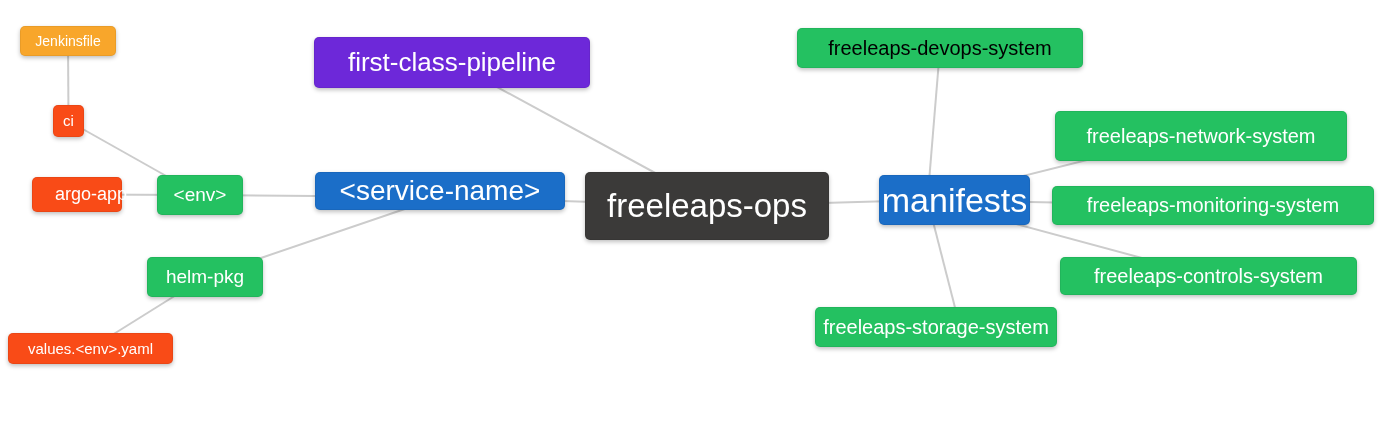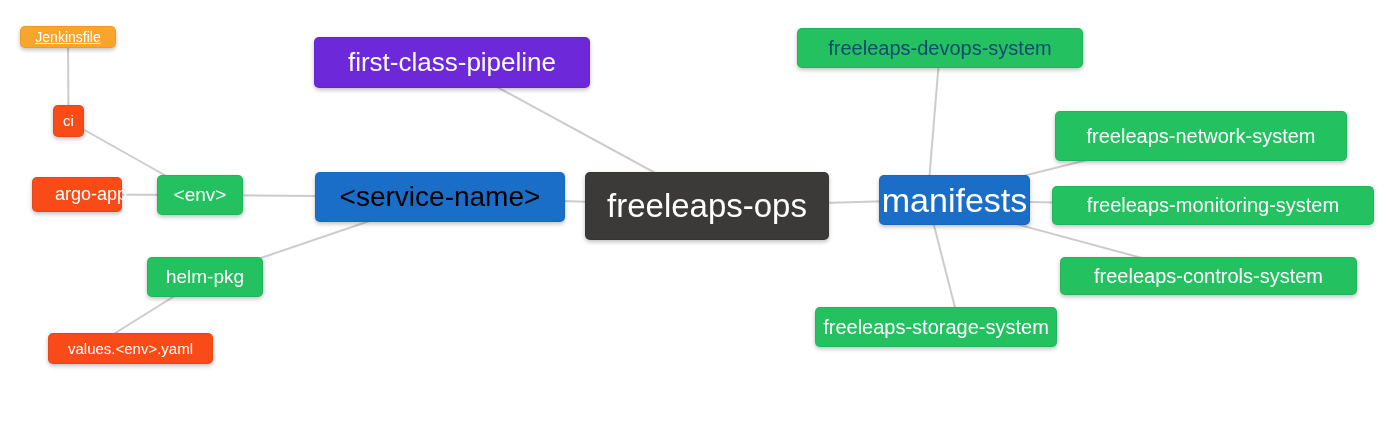--- a/index.html
+++ b/index.html
@@ -58,51 +58,51 @@
       <line x1="440" y1="197" x2="716" y2="206" stroke="#cccccc" stroke-width="2"></line>
       <line x1="452" y1="62.5" x2="716" y2="206" stroke="#cccccc" stroke-width="2"></line>
       <line x1="716" y1="206" x2="927.5" y2="200" stroke="#cccccc" stroke-width="2"></line>
       <line x1="927.5" y1="200" x2="940" y2="48" stroke="#cccccc" stroke-width="2"></line>
       <line x1="927.5" y1="200" x2="1201" y2="131.5" stroke="#cccccc" stroke-width="2"></line>
       <line x1="927.5" y1="200" x2="1213" y2="205.5" stroke="#cccccc" stroke-width="2"></line>
       <line x1="927.5" y1="200" x2="1208.5" y2="276" stroke="#cccccc" stroke-width="2"></line>
       <line x1="927.5" y1="200" x2="960" y2="327" stroke="#cccccc" stroke-width="2"></line>
     </svg>
   <div id="node-layer">
-      <div class="node" style="left: 20px; top: 26px; width: 96px; height: 22px; background: rgb(248, 166, 43); color: rgb(255, 255, 255); font-size: 14px; text-decoration: underline;">
+      <div class="node" style="left: 20px; top: 26px; width: 96px; height: 30px; background: rgb(248, 166, 43); color: rgb(255, 255, 255); font-size: 14px;">
         <span>Jenkinsfile</span>
       </div>
       <div class="node" style="left: 53px; top: 105px; width: 31px; height: 32px; background: rgb(249, 75, 23); color: rgb(255, 255, 255); font-size: 15px;">
         <span>ci</span>
       </div>
       <div class="node" style="left: 32px; top: 177px; width: 90px; height: 35px; background: rgb(249, 75, 23); color: rgb(255, 255, 255); font-size: 18px; padding-left: 28px;">
         <span>argo-app</span>
       </div>
       <div class="node" style="left: 157px; top: 175px; width: 86px; height: 40px; background: rgb(36, 193, 97); color: rgb(255, 255, 255); font-size: 19px;">
         <span>&lt;env&gt;</span>
       </div>
       <div class="node" style="left: 147px; top: 257px; width: 116px; height: 40px; background: rgb(36, 193, 97); color: rgb(255, 255, 255); font-size: 19px;">
         <span>helm-pkg</span>
       </div>
-      <div class="node" style="left: 8px; top: 333px; width: 165px; height: 31px; background: rgb(249, 75, 23); color: rgb(255, 255, 255); font-size: 15px; margin-left: 40px;">
+      <div class="node" style="left: 8px; top: 333px; width: 165px; height: 31px; background: rgb(249, 75, 23); color: rgb(255, 255, 255); font-size: 15px;">
         <span>values.&lt;env&gt;.yaml</span>
       </div>
-      <div class="node" style="left: 315px; top: 172px; width: 250px; height: 50px; background: rgb(27, 110, 200); color: #000000; font-size: 28px;">
+      <div class="node" style="left: 315px; top: 172px; width: 250px; height: 38px; background: rgb(27, 110, 200); color: #ffffff; font-size: 28px;">
         <span>&lt;service-name&gt;</span>
       </div>
       <div class="node" style="left: 314px; top: 37px; width: 276px; height: 51px; background: #6d28d9; color: rgb(255, 255, 255); font-size: 26px;">
         <span>first-class-pipeline</span>
       </div>
       <div class="node" style="left: 585px; top: 172px; width: 244px; height: 68px; background: rgb(59, 58, 57); color: rgb(255, 255, 255); font-size: 33px;">
         <span>freeleaps-ops</span>
       </div>
       <div class="node" style="left: 852px; top: 175px; width: 151px; height: 50px; background: rgb(27, 110, 200); color: rgb(255, 255, 255); font-size: 34px; margin-left: 27px;">
         <span>manifests</span>
       </div>
-      <div class="node" style="left: 797px; top: 28px; width: 286px; height: 40px; background: rgb(36, 193, 97); color: #0c4a6e; font-size: 20px;">
+      <div class="node" style="left: 797px; top: 28px; width: 286px; height: 40px; background: rgb(36, 193, 97); color: #000000; font-size: 20px;">
         <span>freeleaps-devops-system</span>
       </div>
       <div class="node" style="left: 1055px; top: 111px; width: 292px; height: 50px; background: rgb(36, 193, 97); color: rgb(255, 255, 255); font-size: 20px;">
         <span>freeleaps-network-system</span>
       </div>
       <div class="node" style="left: 1052px; top: 186px; width: 322px; height: 39px; background: rgb(36, 193, 97); color: rgb(255, 255, 255); font-size: 20px;">
         <span>freeleaps-monitoring-system</span>
       </div>
       <div class="node" style="left: 1060px; top: 257px; width: 297px; height: 38px; background: rgb(36, 193, 97); color: rgb(255, 255, 255); font-size: 20px;">
         <span>freeleaps-controls-system</span>

